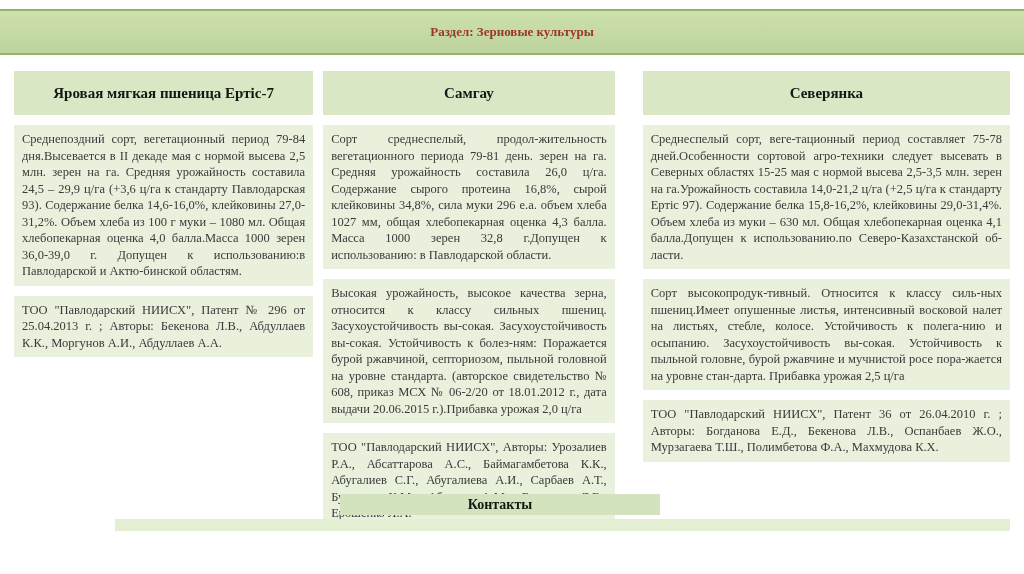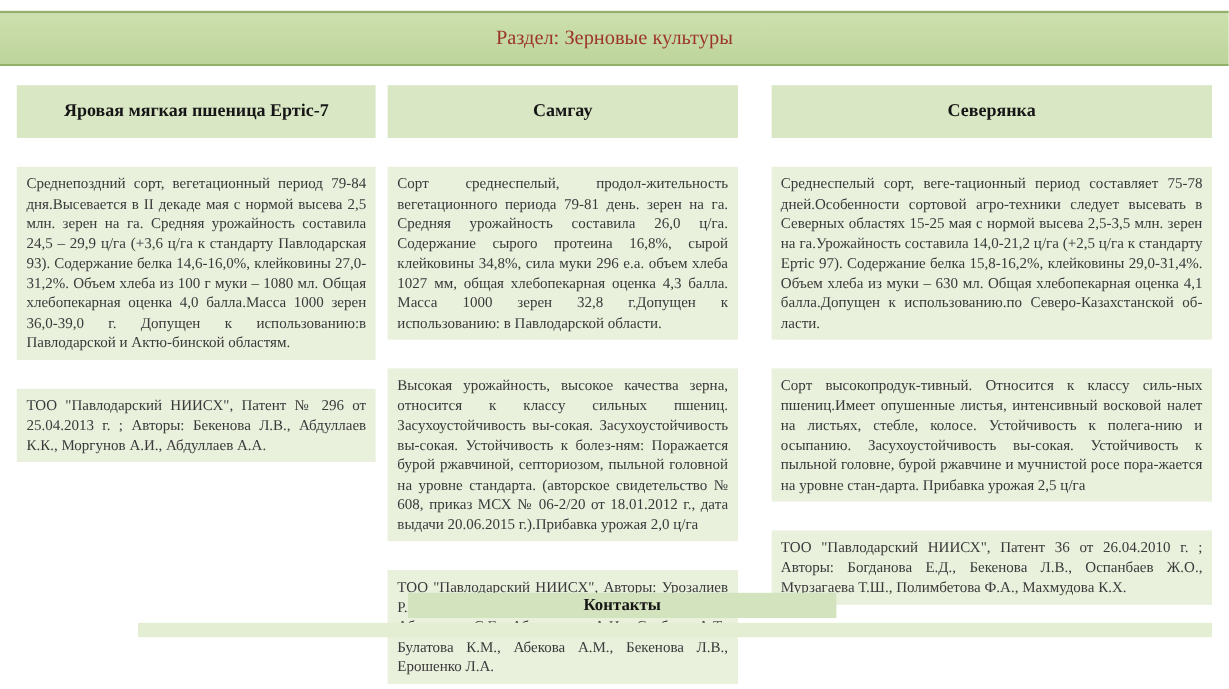--- a/index.html
+++ b/index.html
@@ -13,22 +13,22 @@
   }
   .top-band {
     margin-top:9px;
     height:46px;
     background:linear-gradient(#cde0ae, #bdd49b);
     border-top:2px solid #93b16b;
     border-bottom:2px solid #93b16b;
     display:flex; align-items:center; justify-content:center;
   }
   .section-title {
-    font-size:17px;
-    font-weight:normal;
+    font-size:13px;
+    font-weight:bold;
     color:#9c352b;
     text-align:center;
   }
   .columns {
     display:flex;
     padding:16px 14px 0 14px;
   }
   .col { display:flex; flex-direction:column; }
   .col1 { width:316px; }
   .col2 { width:308px; margin-left:10px; }
@@ -38,30 +38,30 @@
     min-height:44px;
     display:flex; align-items:center; justify-content:center;
     font-weight:bold;
     font-size:15px;
     color:#161616;
     text-align:center;
     padding:4px 8px;
   }
   .block {
     background:#e9f1dd;
-    margin-top:24px;
+    margin-top:10px;
     padding:6px 8px;
     font-size:12.5px;
     line-height:1.32;
     text-align:justify;
   }
   .contacts-heading {
     position:absolute;
     left:340px; top:494px;
-    width:357px; height:21px;
+    width:320px; height:21px;
     background:#d3e3bd;
     font-weight:bold;
     font-size:14px;
     color:#161616;
     text-align:center;
     line-height:21px;
   }
   .contacts-box {
     position:absolute;
     left:115px; top:519px;

